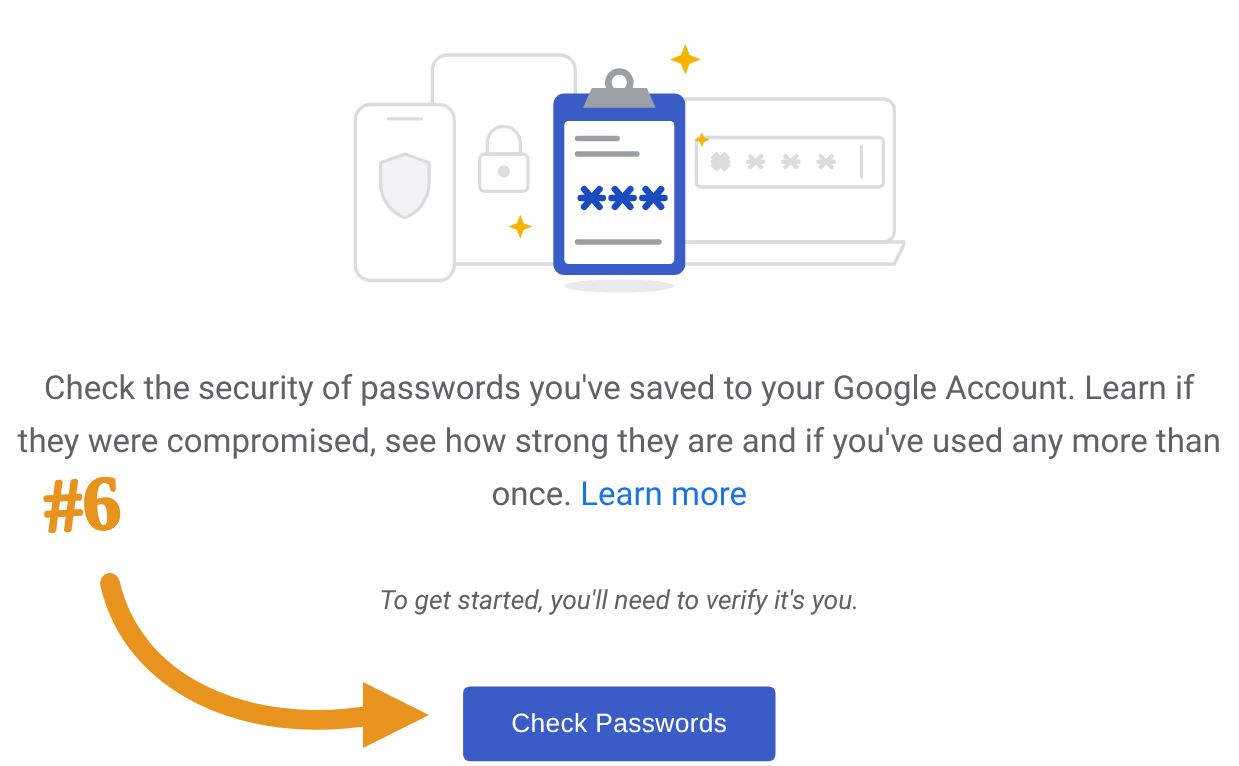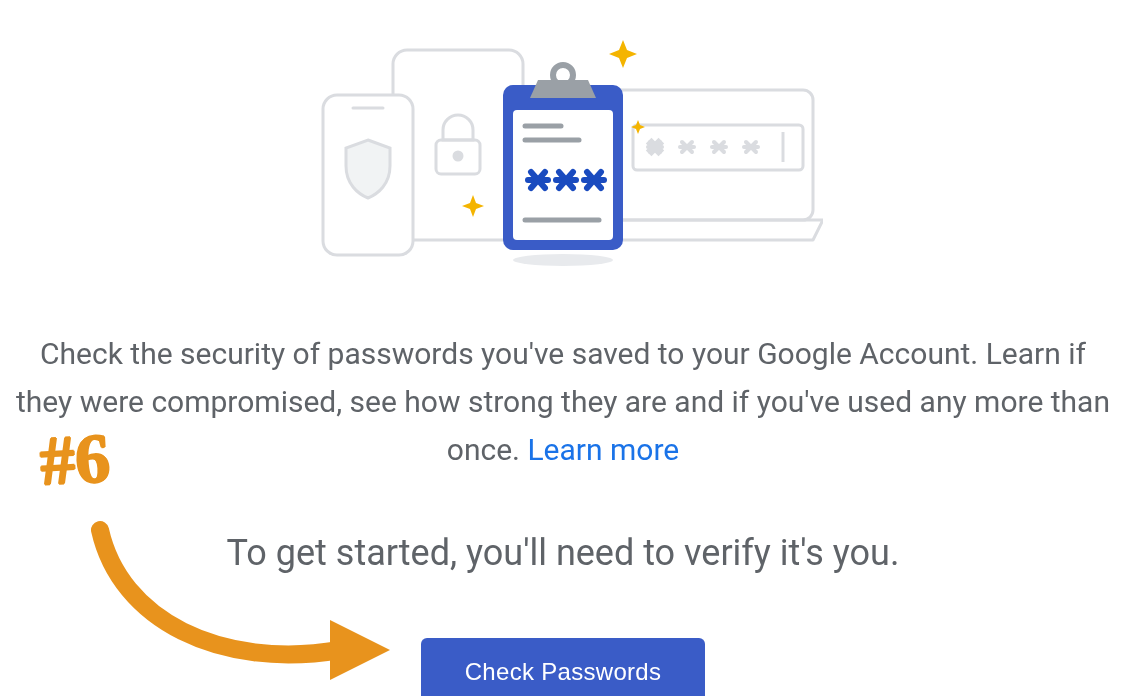--- a/index.html
+++ b/index.html
@@ -35,22 +35,23 @@
     color: #5f6368;
   }
   .learn-more {
     color: #1a73e8;
     text-decoration: none;
     cursor: pointer;
   }
   .subtext {
     margin-top: 58px;
     text-align: left;
-    font-size: 36px;
+    font-size: 24px;
     color: #5f6368;
+    font-style: italic;
   }
   .cta-button {
     margin-top: 64px;
     background: #3a5cc7;
     color: #ffffff;
     border: none;
     border-radius: 6px;
     font-size: 24px;
     padding: 20px 44px;
     cursor: pointer;

